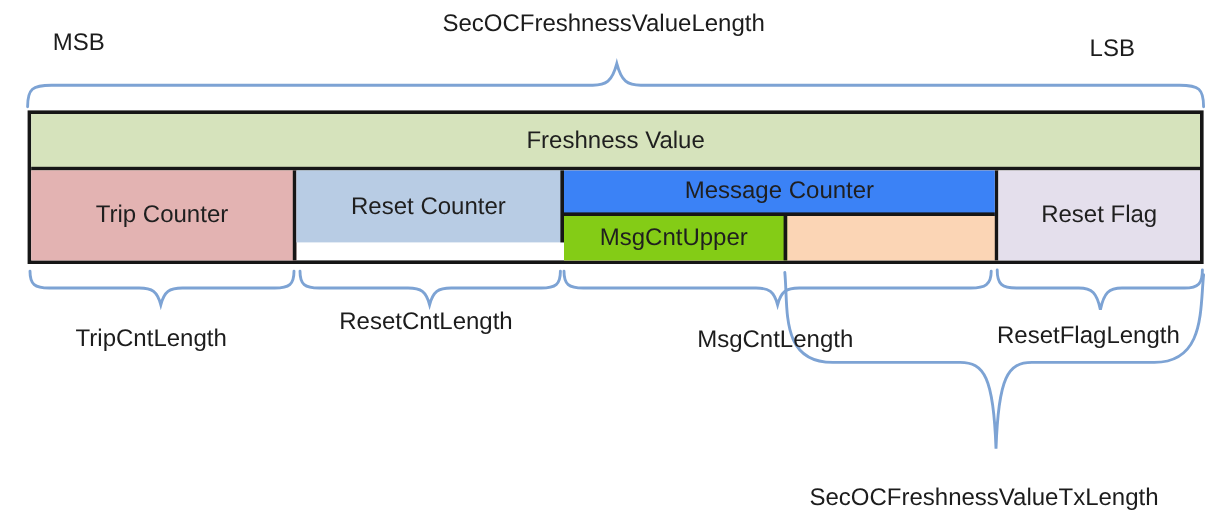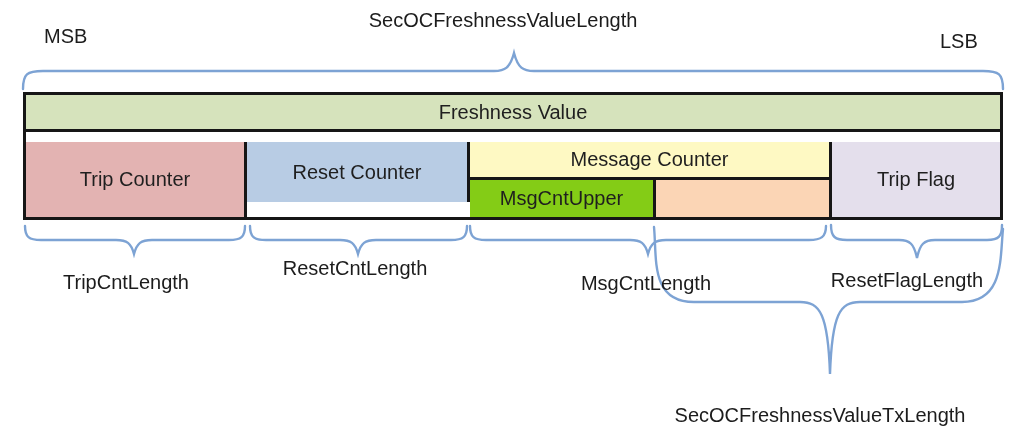--- a/index.html
+++ b/index.html
@@ -28,39 +28,39 @@
     background:#ffffff;
   }
   .cell{
     position:absolute;
     box-sizing:border-box;
     display:flex;align-items:center;justify-content:center;
     font-size:20px;
     white-space:nowrap;
   }
   #cell-freshness{
-    left:0;top:0;width:974px;height:37px;
+    left:0;top:0;width:974px;height:47px;
     background:#d6e3bc;border-bottom:3px solid #161616;
   }
   #cell-trip{
     left:0;top:47px;width:221px;height:75px;
     background:#e3b3b2;border-right:3px solid #161616;
   }
   #cell-reset-counter{
     left:221px;top:47px;width:223px;height:60px;
     background:#b8cce4;border-right:3px solid #161616;
   }
   #cell-message{
     left:444px;top:47px;width:362px;height:75px;
     background:#fbd5b5;border-right:3px solid #161616;
     display:block;
   }
   #cell-message-header{
     left:0;top:0;width:359px;height:38px;
-    background:#fef9c3;border-bottom:3px solid #161616;
+    background:#3b82f6;border-bottom:3px solid #161616;
   }
   #cell-msg-upper{
     left:0;top:38px;width:186px;height:37px;
     background:#84cc16;border-right:3px solid #161616;
   }
   #cell-msg-lower{
     left:186px;top:38px;width:173px;height:37px;
     background:#fbd5b5;
   }
   #cell-reset-flag{
@@ -71,21 +71,21 @@
   #brace-layer{position:absolute;left:0;top:0;width:1024px;height:430px;}
   .brace{fill:none;stroke:#7da3d4;stroke-width:2.4;stroke-linecap:round;}
 </style>
 </head>
 <body>
 
 <div id="canvas">
 
   <div class="lbl" style="left:44px;top:24px;">MSB</div>
   <div class="lbl centered" style="left:503px;top:8px;">SecOCFreshnessValueLength</div>
-  <div class="lbl" style="left:940px;top:29px;">LSB</div>
+  <div class="lbl" style="left:908px;top:29px;">LSB</div>
 
   <svg id="brace-layer" viewBox="0 0 1024 430" xmlns="http://www.w3.org/2000/svg">
 
     <path class="brace" d="M 23 89 C 23 74, 27 71, 43 71 L 494 71 C 505 71, 510 68, 514 53 C 518 68, 523 71, 534 71 L 983 71 C 999 71, 1003 74, 1003 89"></path>
 
     <path class="brace" d="M 25 226 C 25 237, 29 240, 41 240 L 116 240 C 127 240, 131 243, 134 254 C 137 243, 141 240, 152 240 L 229 240 C 241 240, 245 237, 245 226"></path>
 
     <path class="brace" d="M 250 226 C 250 237, 254 240, 266 240 L 340 240 C 351 240, 355 243, 358 254 C 361 243, 365 240, 376 240 L 451 240 C 463 240, 467 237, 467 226"></path>
 
     <path class="brace" d="M 470 226 C 470 237, 474 240, 486 240 L 630 240 C 641 240, 645 243, 648 254 C 651 243, 655 240, 666 240 L 809 240 C 821 240, 826 237, 826 226"></path>
@@ -96,21 +96,21 @@
   </svg>
 
   <div id="fv-table">
     <div class="cell" id="cell-freshness">Freshness Value</div>
     <div class="cell" id="cell-trip">Trip Counter</div>
     <div class="cell" id="cell-reset-counter">Reset Counter</div>
     <div class="cell" id="cell-message">
       <div class="cell" id="cell-message-header">Message Counter</div>
       <div class="cell" id="cell-msg-upper">MsgCntUpper</div>
     </div>
-    <div class="cell" id="cell-reset-flag">Trip Flag</div>
+    <div class="cell" id="cell-reset-flag">Reset Flag</div>
   </div>
 
   <div class="lbl centered" style="left:126px;top:270px;">TripCntLength</div>
   <div class="lbl centered" style="left:355px;top:256px;">ResetCntLength</div>
   <div class="lbl centered" style="left:646px;top:271px;">MsgCntLength</div>
   <div class="lbl centered" style="left:907px;top:268px;">ResetFlagLength</div>
   <div class="lbl centered" style="left:820px;top:383px;margin-top:20px;">SecOCFreshnessValueTxLength</div>
 
 </div>
 

